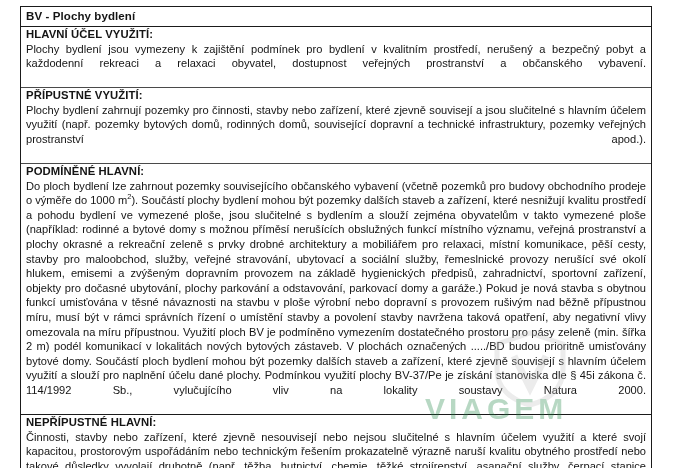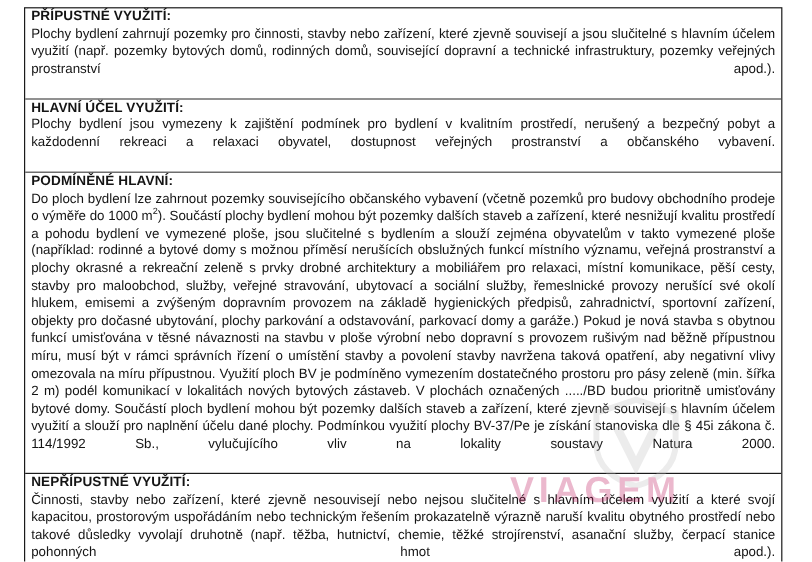--- a/index.html
+++ b/index.html
@@ -29,21 +29,21 @@
     opacity: 0.30;
   }
   #watermark .wm-text {
     position: absolute;
     left: 10px;
     top: 62px;
     font-family: "Liberation Sans", sans-serif;
     font-weight: bold;
     font-size: 30px;
     letter-spacing: 4px;
-    color: #be185d;
+    color: #15803d;
     white-space: nowrap;
   }
   #watermark .wm-shield {
     position: absolute;
     left: 78px;
     top: 0px;
   }
 
   
   .doc-wrap {
@@ -120,43 +120,46 @@
       <path d="M37 3 L70 14 L70 40 C70 58 56 70 37 75 C18 70 4 58 4 40 L4 14 Z" fill="none" stroke="#c2c2c2" stroke-width="5"></path>
       <path d="M21 26 L37 58 L53 26" fill="none" stroke="#c2c2c2" stroke-width="7"></path>
     </svg>
   </div>
   <div class="wm-text">VIAGEM</div>
 </div>
 
 <div class="doc-wrap">
   <div class="doc-table">
 
-
-    <div class="section">
-      <div class="sec-head">PŘÍPUSTNÉ VYUŽITÍ:</div>
-      <div class="sec-body">
-        <p>Plochy bydlení zahrnují pozemky pro činnosti, stavby nebo zařízení, které zjevně souvisejí a jsou slučitelné s hlavním účelem využití (např. pozemky bytových domů, rodinných domů, související dopravní a technické infrastruktury, pozemky veřejných prostranství apod.).</p>
-      </div>
+    <div class="title-row">
+      <div class="title-text">BV - Plochy bydlení</div>
     </div>
 
     <div class="section">
       <div class="sec-head">HLAVNÍ ÚČEL VYUŽITÍ:</div>
       <div class="sec-body">
         <p>Plochy bydlení jsou vymezeny k zajištění podmínek pro bydlení v kvalitním prostředí, nerušený a bezpečný pobyt a každodenní rekreaci a relaxaci obyvatel, dostupnost veřejných prostranství a občanského vybavení.</p>
+      </div>
+    </div>
+
+    <div class="section">
+      <div class="sec-head">PŘÍPUSTNÉ VYUŽITÍ:</div>
+      <div class="sec-body">
+        <p>Plochy bydlení zahrnují pozemky pro činnosti, stavby nebo zařízení, které zjevně souvisejí a jsou slučitelné s hlavním účelem využití (např. pozemky bytových domů, rodinných domů, související dopravní a technické infrastruktury, pozemky veřejných prostranství apod.).</p>
       </div>
     </div>
 
     <div class="section">
       <div class="sec-head">PODMÍNĚNÉ HLAVNÍ:</div>
       <div class="sec-body">
         <p><span>Do ploch bydlení lze zahrnout pozemky souvisejícího občanského vybavení (včetně pozemků pro budovy obchodního prodeje o výměře do 1000 m</span><sup>2</sup><span>). Součástí plochy bydlení mohou být pozemky dalších staveb a zařízení, které nesnižují kvalitu prostředí a pohodu bydlení ve vymezené ploše, jsou slučitelné s bydlením a slouží zejména obyvatelům v takto vymezené ploše (například: rodinné a bytové domy s možnou příměsí nerušících obslužných funkcí místního významu, veřejná prostranství a plochy okrasné a rekreační zeleně s prvky drobné architektury a mobiliářem pro relaxaci, místní komunikace, pěší cesty, stavby pro maloobchod, služby, veřejné stravování, ubytovací a sociální služby, řemeslnické provozy nerušící své okolí hlukem, emisemi a zvýšeným dopravním provozem na základě hygienických předpisů, zahradnictví, sportovní zařízení, objekty pro dočasné ubytování, plochy parkování a odstavování, parkovací domy a garáže.) Pokud je nová stavba s obytnou funkcí umisťována v těsné návaznosti na stavbu v ploše výrobní nebo dopravní s provozem rušivým nad běžně přípustnou míru, musí být v rámci správních řízení o umístění stavby a povolení stavby navržena taková opatření, aby negativní vlivy omezovala na míru přípustnou. Využití ploch BV je podmíněno vymezením dostatečného prostoru pro pásy zeleně (min. šířka 2 m) podél komunikací v lokalitách nových bytových zástaveb. V plochách označených ...../BD budou prioritně umisťovány bytové domy. Součástí ploch bydlení mohou být pozemky dalších staveb a zařízení, které zjevně souvisejí s hlavním účelem využití a slouží pro naplnění účelu dané plochy. Podmínkou využití plochy BV-37/Pe je získání stanoviska dle § 45i zákona č. 114/1992 Sb., vylučujícího vliv na lokality soustavy Natura 2000.</span></p>
       </div>
     </div>
 
     <div class="section thick-top">
-      <div class="sec-head">NEPŘÍPUSTNÉ VYUŽITÍ:</div>
+      <div class="sec-head">NEPŘÍPUSTNÉ HLAVNÍ:</div>
       <div class="sec-body">
         <p>Činnosti, stavby nebo zařízení, které zjevně nesouvisejí nebo nejsou slučitelné s hlavním účelem využití a které svojí kapacitou, prostorovým uspořádáním nebo technickým řešením prokazatelně výrazně naruší kvalitu obytného prostředí nebo takové důsledky vyvolají druhotně (např. těžba, hutnictví, chemie, těžké strojírenství, asanační služby, čerpací stanice pohonných hmot apod.).</p>
       </div>
     </div>
 
   </div>
 </div>
 
 </body></html>

